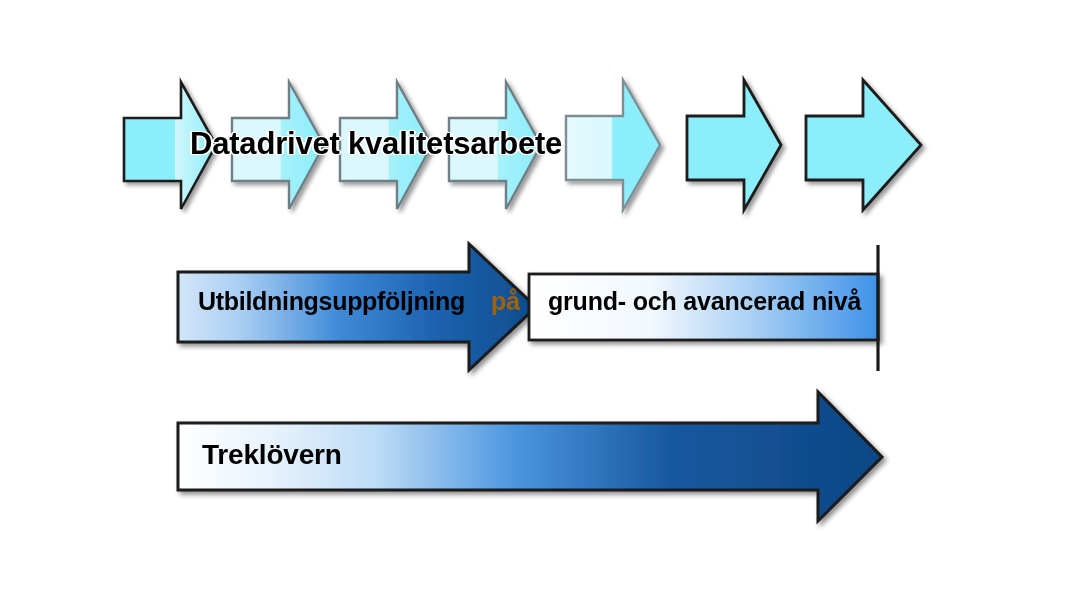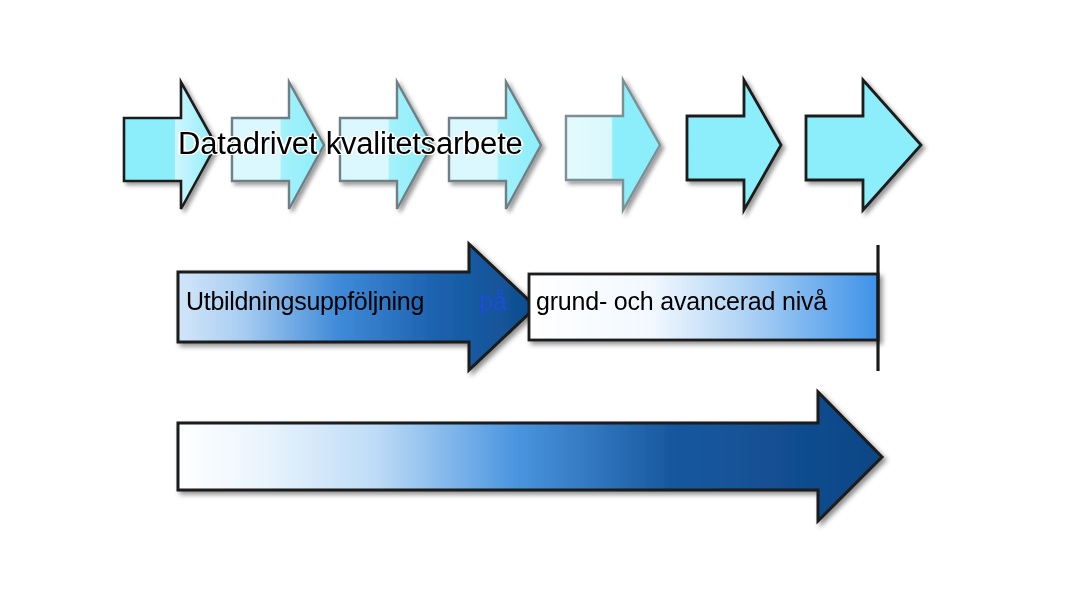--- a/index.html
+++ b/index.html
@@ -23,22 +23,23 @@
     position: absolute;
     left: 0;
     top: 0;
     width: 1080px;
     height: 603px;
   }
   .txt {
     position: absolute;
     white-space: nowrap;
     color: #000000;
-    font-weight: normal;
+    font-weight: bold;
     line-height: 1;
+    margin-left: 12px;
   }
   #label-datadrivet {
     left: 178px;
     top: 128px;
     font-size: 31px;
     letter-spacing: -0.2px;
     text-shadow:
        1px 0 0 #ffffff, -1px 0 0 #ffffff,
        0 1px 0 #ffffff, 0 -1px 0 #ffffff,
        1px 1px 0 #ffffff, -1px -1px 0 #ffffff,
@@ -48,21 +49,21 @@
   #label-utbildning {
     left: 186px;
     top: 289px;
     font-size: 25px;
     letter-spacing: -0.3px;
   }
   #label-pa {
     left: 479px;
     top: 289px;
     font-size: 25px;
-    color: #1d4ed8;
+    color: #a16207;
   }
   #label-grund {
     left: 536px;
     top: 289px;
     font-size: 25px;
     letter-spacing: -0.2px;
     text-align: center;
   }
   #label-treklovern {
     left: 190px;
@@ -165,14 +166,15 @@
   </svg>
 
   <div class="txt" id="label-datadrivet">Datadrivet kvalitetsarbete</div>
 
   <div class="txt" id="label-utbildning">Utbildningsuppföljning</div>
 
   <div class="txt" id="label-pa">på</div>
 
   <div class="txt" id="label-grund">grund- och avancerad nivå</div>
 
+  <div class="txt" id="label-treklovern">Treklövern</div>
 
 </div>
 
 </body></html>

